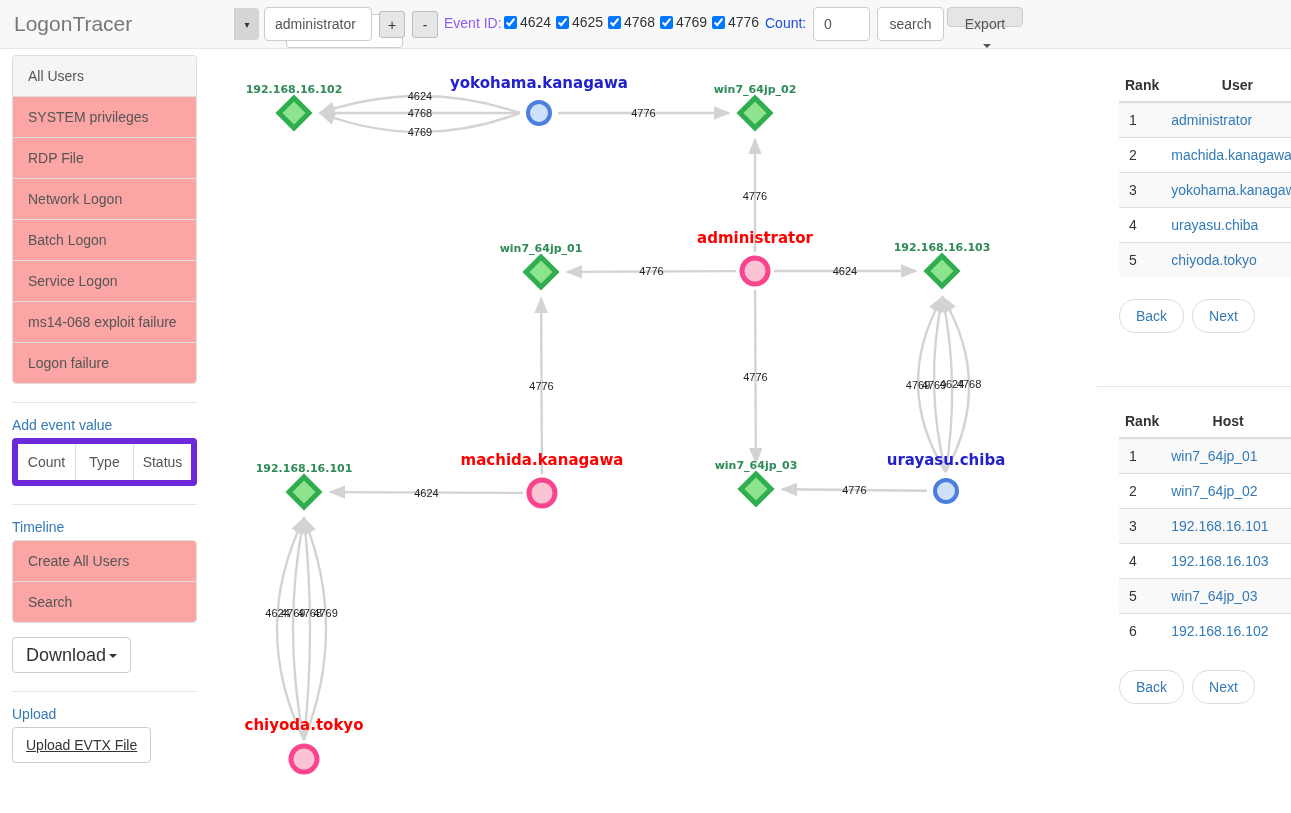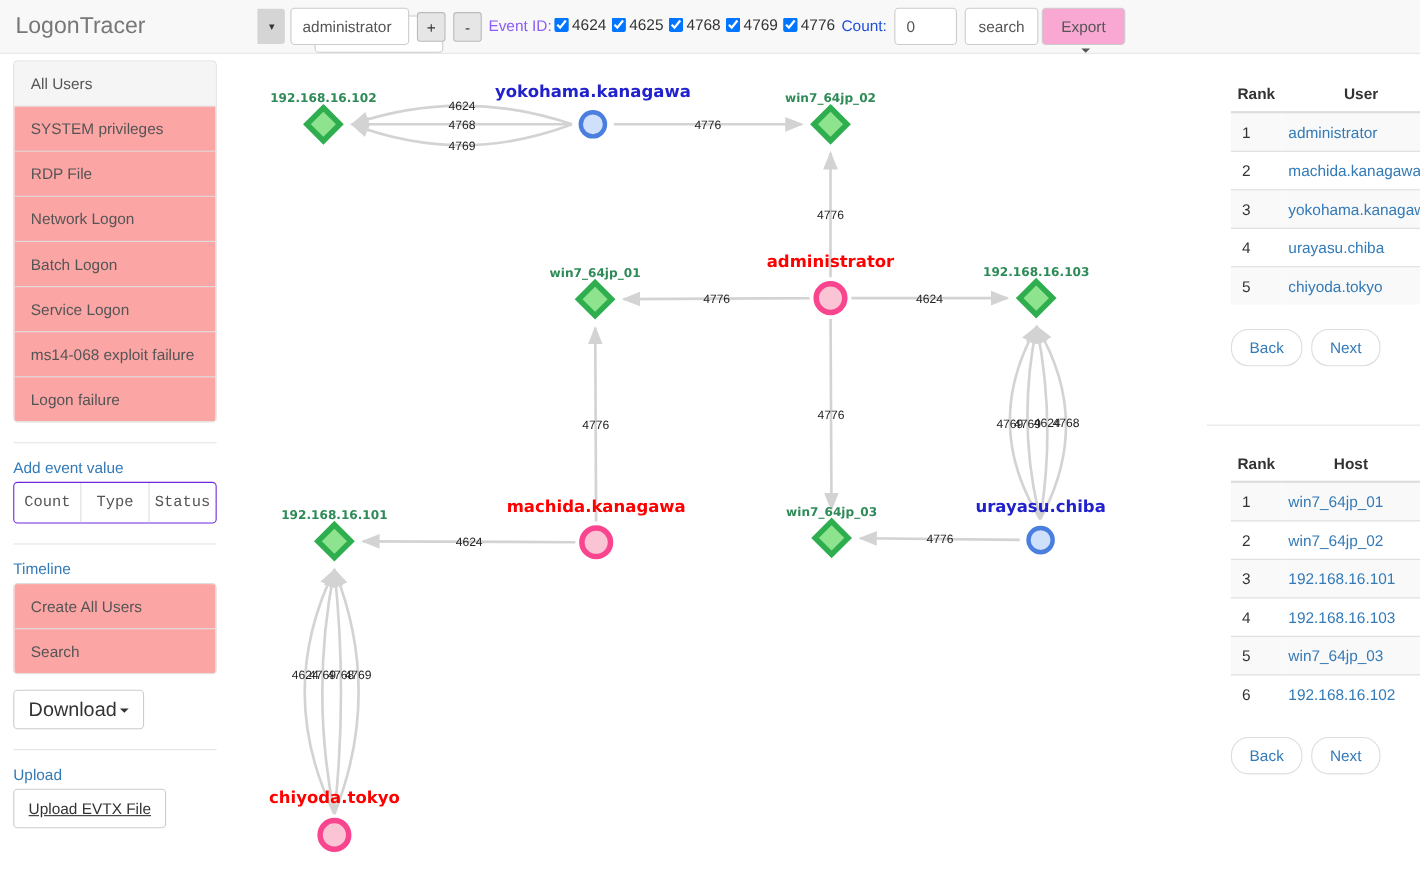--- a/index.html
+++ b/index.html
@@ -70,22 +70,22 @@
   }
   #txt-count{
     left:813px;top:7px;width:57px;height:34px;padding:6px 10px;line-height:20px;
   }
   #btn-search{
     left:877px;top:7px;width:67px;height:34px;
     background:#fff;text-align:center;line-height:21px;padding:6px 0;
     cursor:pointer;
   }
   #btn-export{
-    left:947px;top:7px;width:76px;height:34px;
-    background:#f9a8d4;text-align:center;line-height:21px;padding:6px 14px;
+    left:947px;top:7px;width:76px;height:20px;
+    background:#e5e5e5;text-align:center;line-height:21px;padding:6px 14px;
     cursor:pointer;
   }
   .caret{
     display:inline-block;width:0;height:0;vertical-align:middle;
     border-top:4px dashed;border-top:4px solid;
     border-right:4px solid transparent;border-left:4px solid transparent;
     margin-left:3px;
   }
 
   
@@ -97,21 +97,21 @@
     padding:10px 15px;border-bottom:1px solid #ddd;
     font-size:14px;color:#555;background:#fca5a5;cursor:pointer;
     line-height:20px;
   }
   .litem:last-child{border-bottom:none;}
   .litem.active{background:#f5f5f5;}
   .hr{border-top:1px solid #e5e5e5;margin:18px 0 14px 0;}
   .sec-link{
     color:#337ab7;font-size:14px;display:block;margin-bottom:5px;cursor:pointer;
   }
-  .btn-row{display:flex;border:1px solid #6d28d9;border-radius:4px;overflow:hidden;background:#fff;font-family:Liberation Mono, monospace;}
+  .btn-row{display:flex;border:6px solid #6d28d9;border-radius:4px;overflow:hidden;background:#fff;}
   .btn-row > div{
     flex:1;text-align:center;padding:8px 4px;font-size:14px;color:#555;
     border-right:1px solid #ddd;cursor:pointer;line-height:20px;
   }
   .btn-row > div:last-child{border-right:none;}
   .dl-btn{
     display:inline-block;border:1px solid #ccc;border-radius:4px;background:#fff;
     padding:7px 13px;font-size:18px;color:#333;cursor:pointer;line-height:20px;
   }
   .up-btn{

